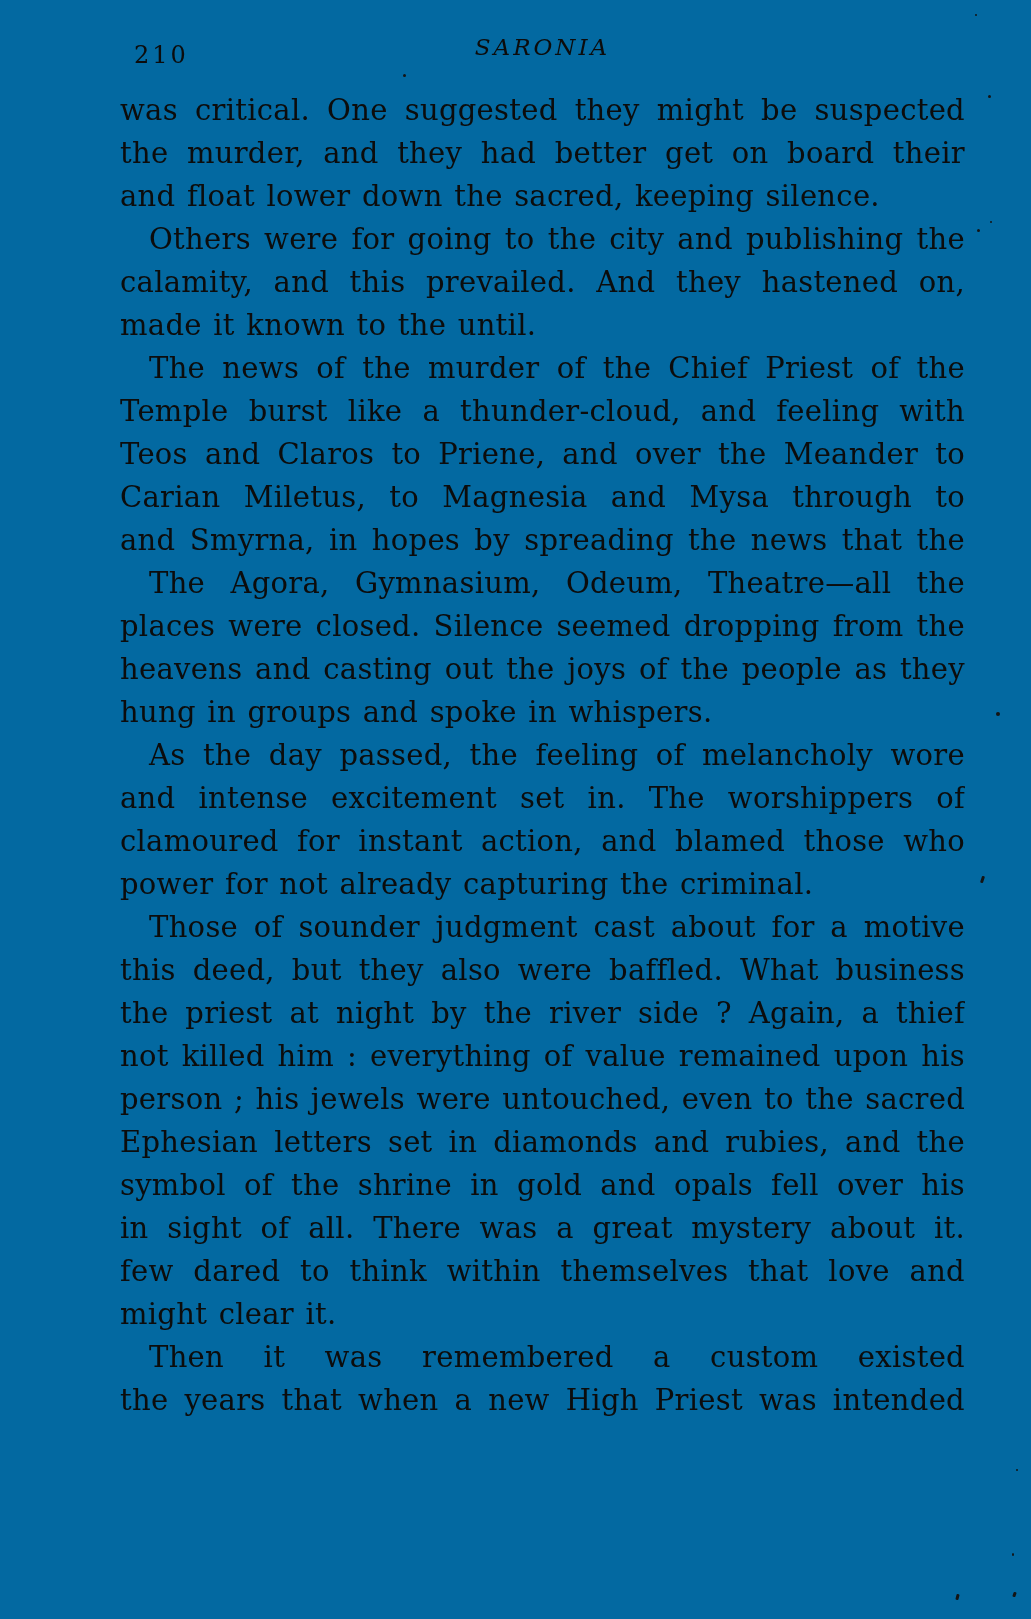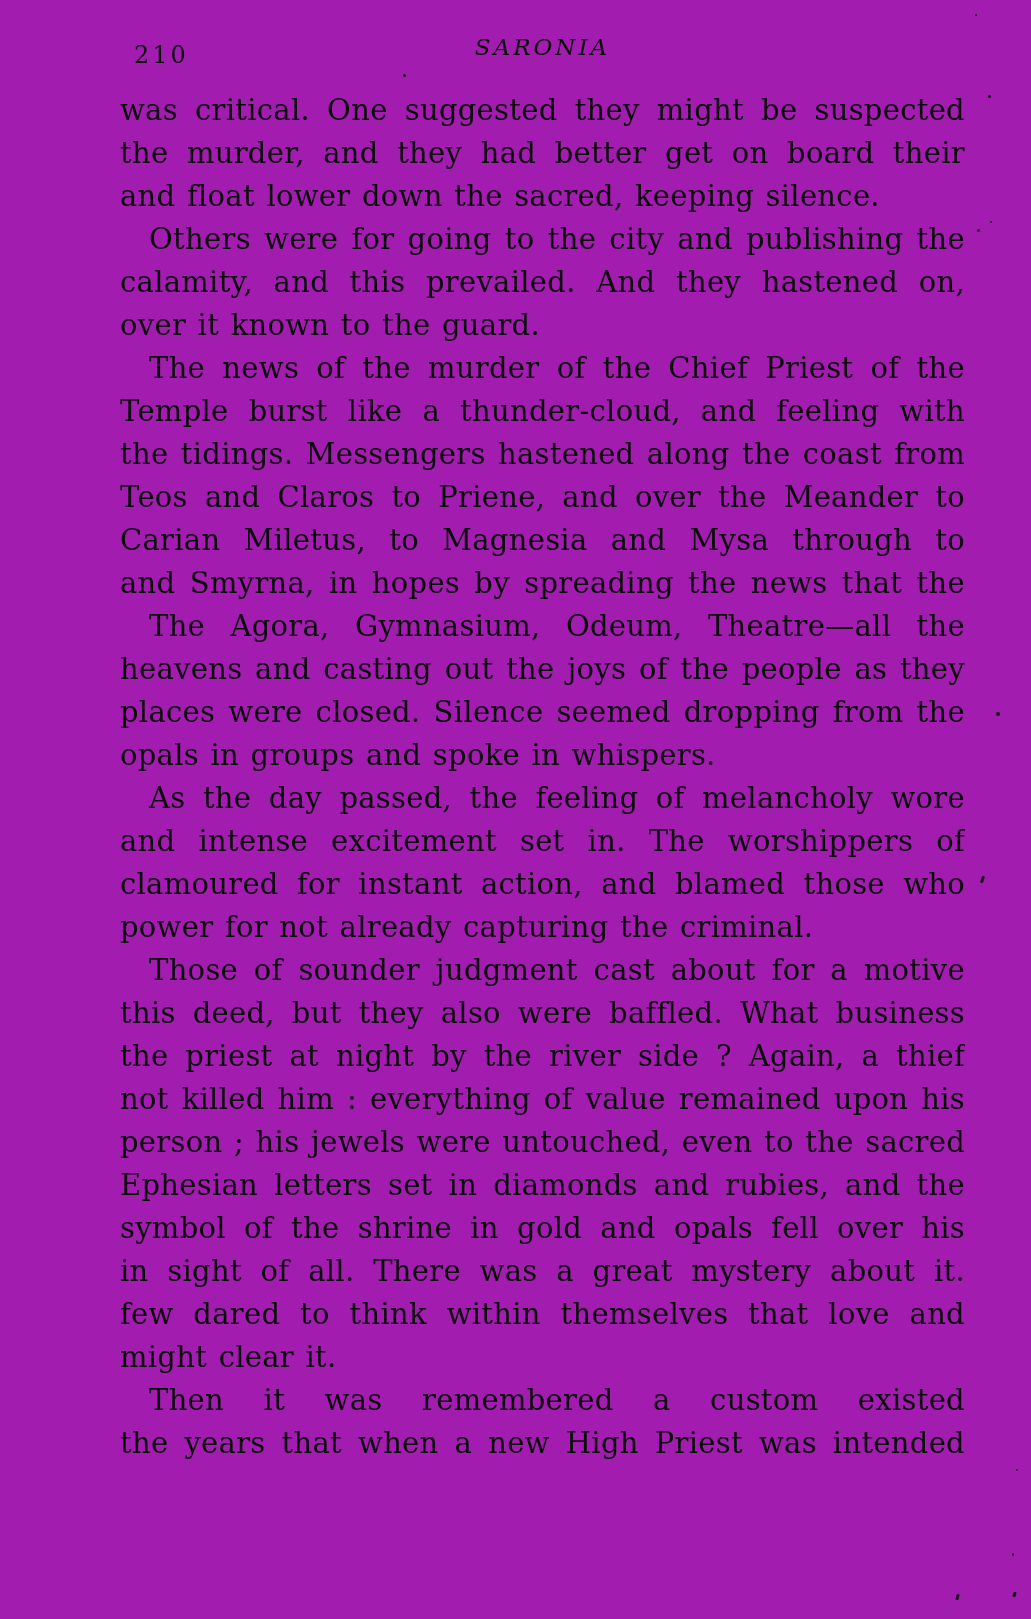--- a/index.html
+++ b/index.html
@@ -4,21 +4,21 @@
 <style>
   html, body {
     margin: 0;
     padding: 0;
     background: #ffffff;
   }
   .page {
     position: relative;
     width: 1031px;
     height: 1619px;
-    background: #a21caf;
+    background: #0369a1;
     color: #0c0c0c;
     font-family: "DejaVu Serif", "Liberation Serif", serif;
     overflow: hidden;
   }
   .header {
     position: absolute;
     top: 34px;
     left: 120px;
     width: 845px;
     height: 36px;
@@ -77,31 +77,30 @@
     <span class="pagenum">210</span>
     <span class="running-title">SARONIA</span>
   </div>
 
   <div class="body-text" id="body-text">
       <div class="line">was critical.  One suggested they might be suspected of</div>
       <div class="line">the murder, and they had better get on board their boat</div>
       <div class="line lastline">and float lower down the sacred, keeping silence.</div>
       <div class="line indent">Others were for going to the city and publishing the</div>
       <div class="line">calamity, and this prevailed.  And they hastened on, and</div>
-      <div class="line lastline">over it known to the guard.</div>
+      <div class="line lastline">made it known to the until.</div>
       <div class="line indent">The news of the murder of the Chief Priest of the</div>
       <div class="line">Temple burst like a thunder-cloud, and feeling with</div>
-      <div class="line">the tidings.  Messengers hastened along the coast from</div>
       <div class="line">Teos and Claros to Priene, and over the Meander to the</div>
       <div class="line">Carian Miletus, to Magnesia and Mysa through to Sardis</div>
       <div class="line">and Smyrna, in hopes by spreading the news that the</div>
       <div class="line indent">The Agora, Gymnasium, Odeum, Theatre—all the public</div>
+      <div class="line">places were closed.  Silence seemed dropping from the</div>
       <div class="line">heavens and casting out the joys of the people as they</div>
-      <div class="line">places were closed.  Silence seemed dropping from the</div>
-      <div class="line lastline">opals in groups and spoke in whispers.</div>
+      <div class="line lastline">hung in groups and spoke in whispers.</div>
       <div class="line indent">As the day passed, the feeling of melancholy wore off,</div>
       <div class="line">and intense excitement set in.  The worshippers of Diana</div>
       <div class="line">clamoured for instant action, and blamed those who held</div>
       <div class="line lastline">power for not already capturing the criminal.</div>
       <div class="line indent">Those of sounder judgment cast about for a motive for</div>
       <div class="line">this deed, but they also were baffled.  What business had</div>
       <div class="line">the priest at night by the river side ?  Again, a thief had</div>
       <div class="line">not killed him : everything of value remained upon his</div>
       <div class="line">person ; his jewels were untouched, even to the sacred</div>
       <div class="line">Ephesian letters set in diamonds and rubies, and the sacred</div>

